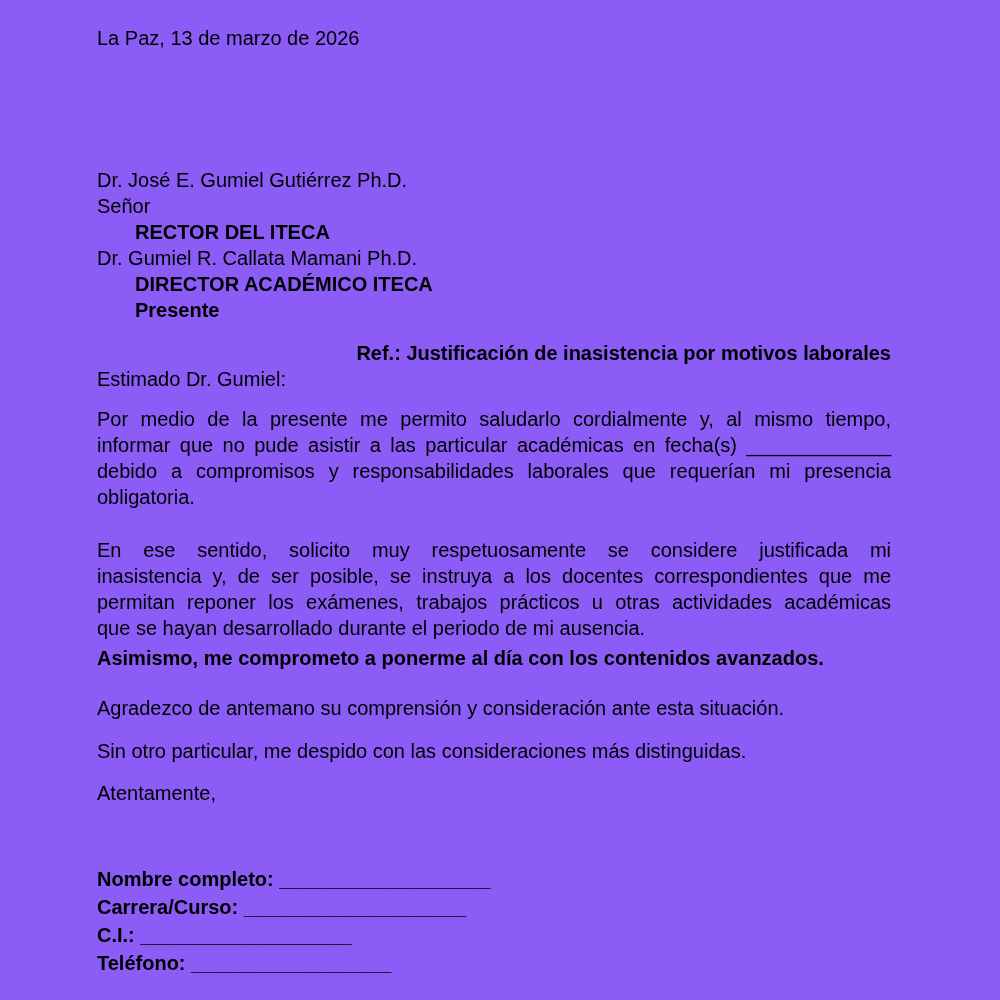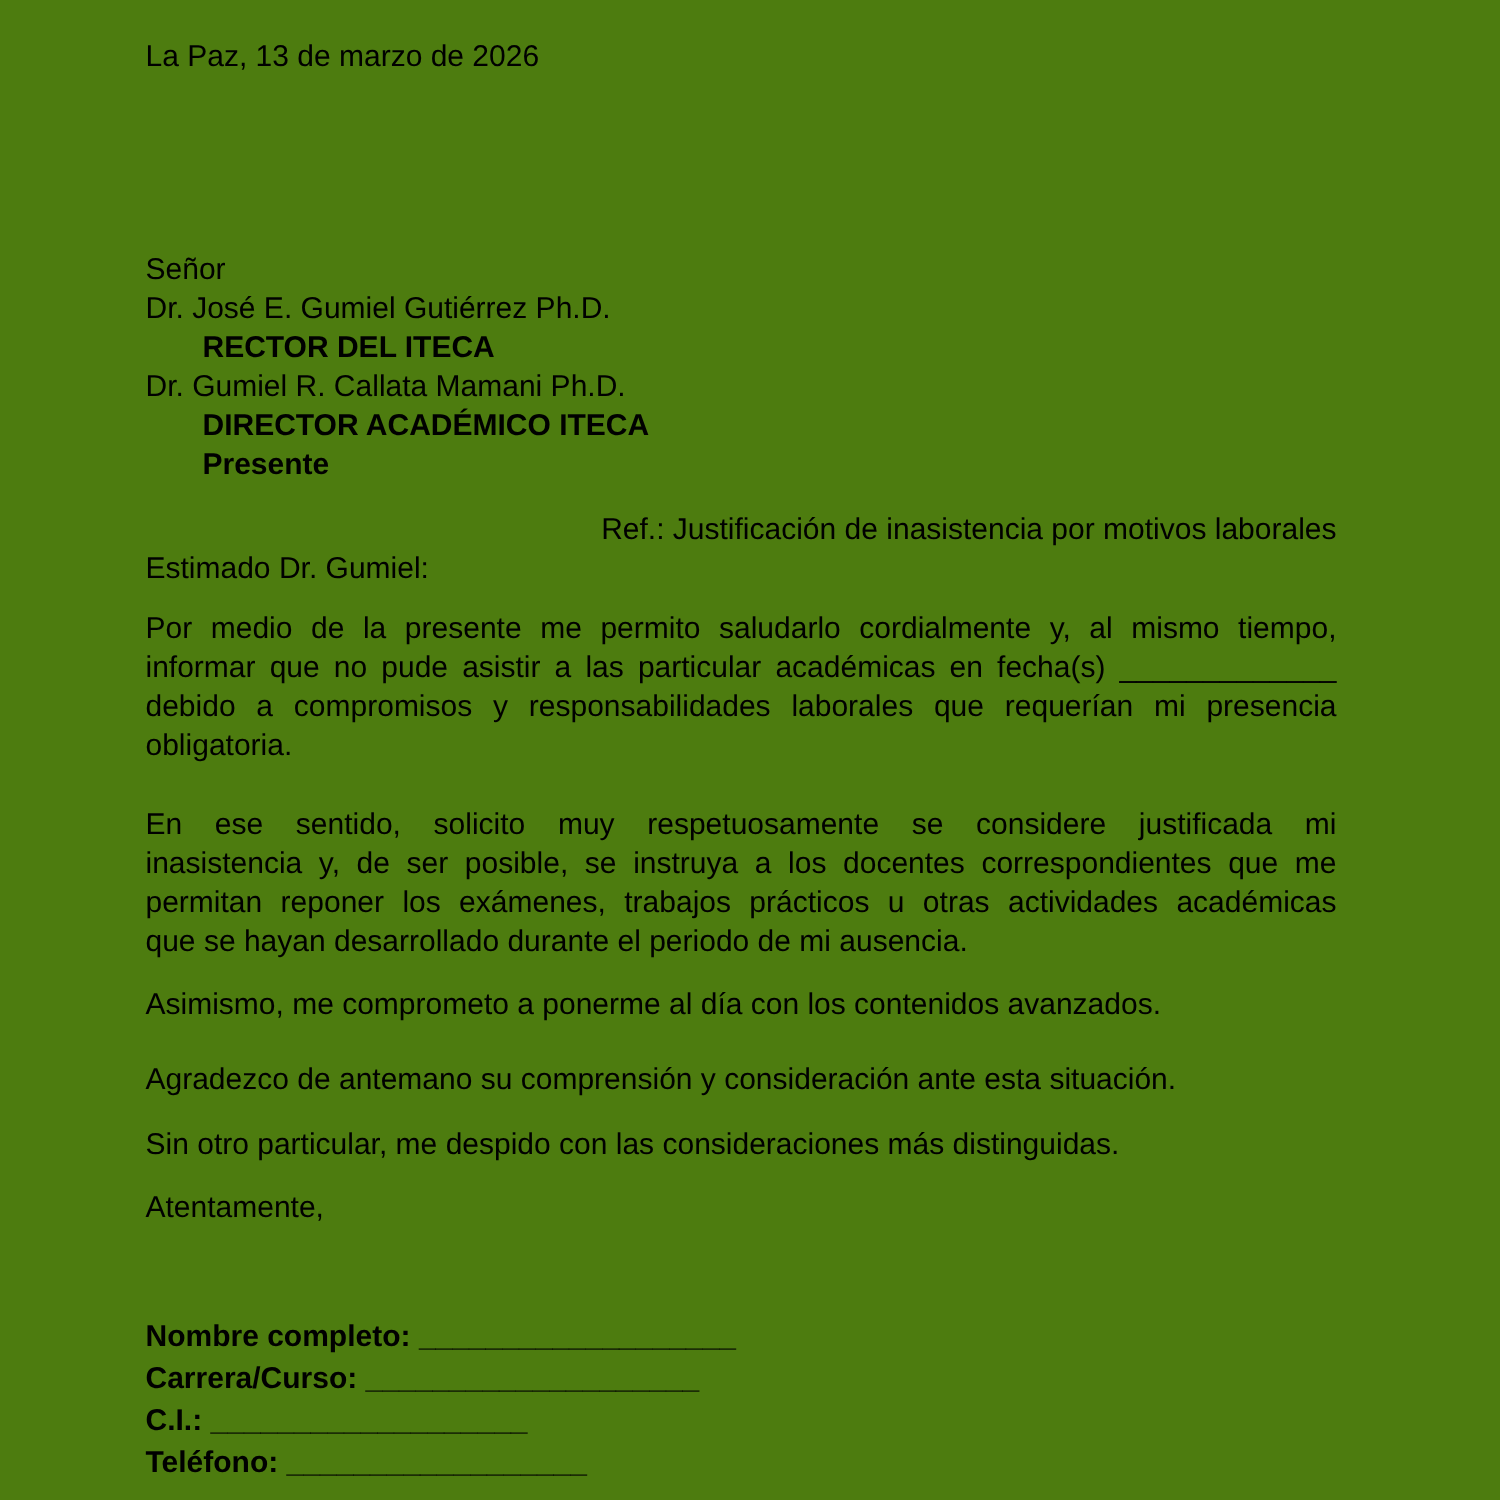--- a/index.html
+++ b/index.html
@@ -14,51 +14,51 @@
   }
   .page {
     box-sizing: border-box;
     width: 1000px;
     height: 1000px;
     padding: 25px 109px 0 97px;
     font-family: "Liberation Sans", sans-serif;
     font-size: 20px;
     line-height: 26px;
     color: #000000;
-    background: #4d7c0f;
+    background: #8b5cf6;
   }
   .b { font-weight: 700; margin-left: 38px; }
   
   .jl { text-align: justify; text-align-last: justify; }
   .recipient { margin-top: 116px; }
-  .ref-line { margin-top: 17px; text-align: right; font-weight: 400; }
+  .ref-line { margin-top: 17px; text-align: right; font-weight: 700; }
   .greeting { }
   .p1 { margin-top: 14px; }
   .p2 { margin-top: 27px; }
-  .p3 { margin-top: 16px; }
+  .p3 { margin-top: 4px; font-weight: bold; }
   .p4 { margin-top: 24px; }
   .p5 { margin-top: 17px; }
   .closing { margin-top: 16px; }
   .sig-form {
     margin-top: 59px;
     text-align: left;
     font-weight: 700;
     line-height: 28px;
   }
 </style>
 </head>
 <body>
 
 <div class="page">
 
   <div>La Paz, 13 de marzo de 2026</div>
 
   <div class="recipient">
+    <div>Dr. José E. Gumiel Gutiérrez Ph.D.</div>
     <div>Señor</div>
-    <div>Dr. José E. Gumiel Gutiérrez Ph.D.</div>
     <div class="b">RECTOR DEL ITECA</div>
     <div>Dr. Gumiel R. Callata Mamani Ph.D.</div>
     <div class="b">DIRECTOR ACADÉMICO ITECA</div>
     <div class="b">Presente</div>
   </div>
 
   <div class="ref-line">Ref.: Justificación de inasistencia por motivos laborales</div>
 
   <div class="greeting">Estimado Dr. Gumiel:</div>
 

